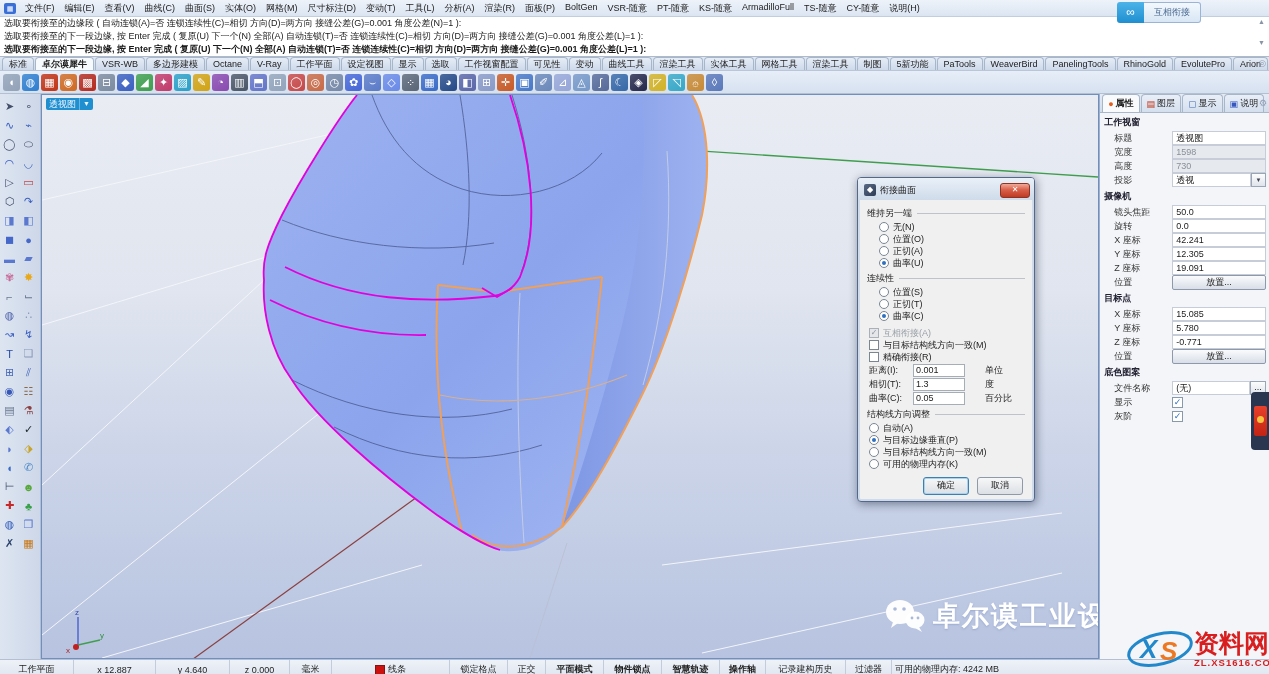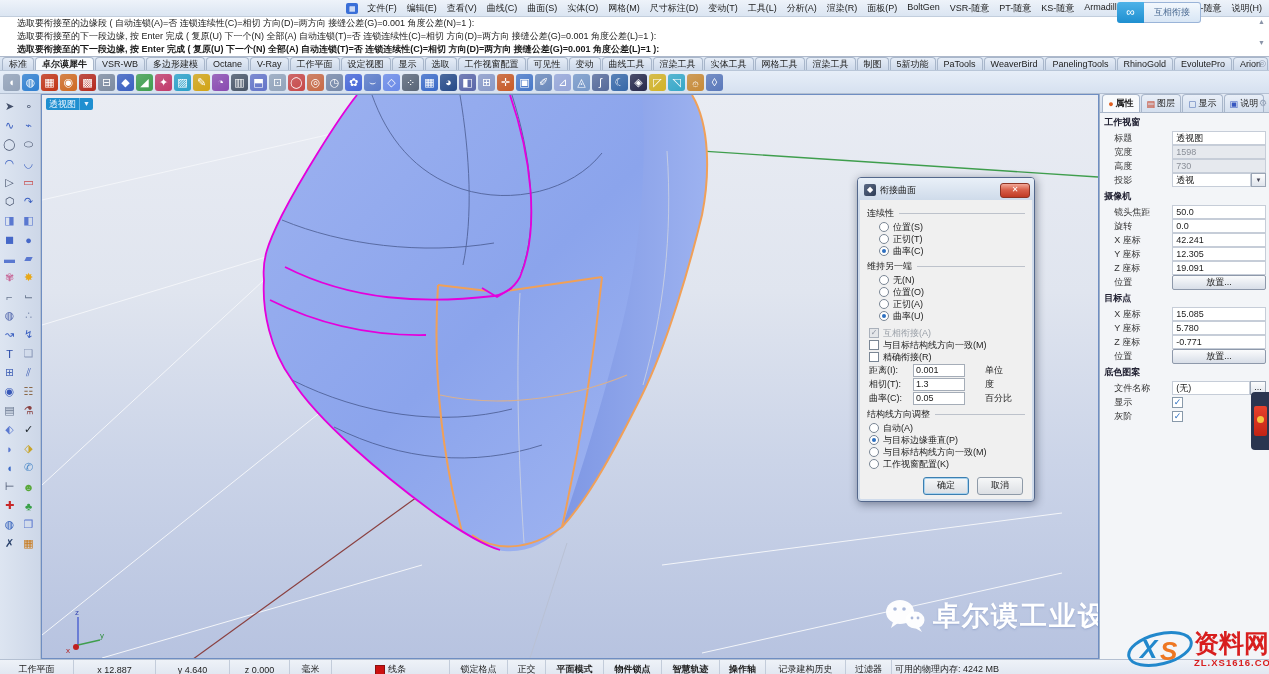--- a/index.html
+++ b/index.html
@@ -2,33 +2,33 @@
 <html><head>
 <meta charset="utf-8">
 <style>
   html,body{margin:0;padding:0;width:1269px;height:674px;overflow:hidden;
     font-family:"Liberation Sans","DejaVu Sans",sans-serif;font-size:9px;color:#222;
     -webkit-font-smoothing:antialiased;}
   .app{position:relative;width:1269px;height:674px;background:#dfe8f4;}
 
   
   .menubar{height:16px;background:linear-gradient(#eef3fa,#dbe5f2);border-bottom:1px solid #c2cedd;
-    display:flex;align-items:center;padding:0 2px;position:relative;z-index:5;justify-content:flex-end;}
+    display:flex;align-items:center;padding:0 2px;position:relative;z-index:5;}
   .appicon{width:12px;height:11px;background:#3a6fd8;border-radius:2px;margin:0 4px 0 2px;
     color:#fff;font-size:7px;line-height:11px;text-align:center;}
   .menu-item{padding:1px 5px;white-space:nowrap;cursor:default;}
   .upload{position:absolute;right:68px;top:2px;display:flex;z-index:60;}
   .upload-ic{width:27px;height:21px;background:linear-gradient(#4db2e8,#1f8fd0);border-radius:3px 0 0 3px;
     color:#fff;font-size:12px;text-align:center;line-height:21px;}
   .upload-tx{height:19px;border:1px solid #9ab4d8;border-left:none;border-radius:0 3px 3px 0;
     background:linear-gradient(#f3f8fd,#d8e6f5);line-height:19px;padding:0 10px;color:#4a6a92;}
 
   
   .cmdarea{height:39px;background:#fff;border-bottom:1px solid #aeb9cb;position:relative;z-index:4;}
-  .cmdline{height:13px;line-height:13px;padding:0 17px;white-space:nowrap;overflow:hidden;color:#1a1a1a;}
+  .cmdline{height:13px;line-height:13px;padding:0 4px;white-space:nowrap;overflow:hidden;color:#1a1a1a;}
   .cmdline.b{font-weight:bold;}
   .cmdscroll{position:absolute;right:2px;top:1px;width:11px;display:flex;flex-direction:column;gap:14px;
     color:#8a94a8;font-size:7px;text-align:center;}
 
   
   .tabrow{height:13px;background:linear-gradient(#dfe8f4,#ccd9ea);display:flex;align-items:flex-end;
     padding:0 2px;border-bottom:1px solid #b9c6d8;position:relative;}
   .ttab{padding:1px 6px 0 6px;margin-right:1px;border:1px solid #a8b6ca;border-bottom:none;
     border-radius:4px 4px 0 0;background:linear-gradient(#e6edf7,#cdd9ea);white-space:nowrap;height:11px;line-height:11px;margin-top:12px;}
   .ttab.active{background:#f7fafd;font-weight:bold;text-align:right;}
@@ -514,51 +514,51 @@
     </div>
 
   <div class="dialog">
     <div class="dlg-title">
       <div class="dlg-ico">◆</div>
       <div class="t">衔接曲面</div>
       <div class="dlg-close">✕</div>
     </div>
     <div class="dlg-body">
       <div>
+          <div class="legend">维持另一端</div>
+          <div class="opt">
+            <span class="radio"></span>
+            <span>无(N)</span>
+          </div>
+          <div class="opt">
+            <span class="radio"></span>
+            <span>位置(O)</span>
+          </div>
+          <div class="opt">
+            <span class="radio"></span>
+            <span>正切(A)</span>
+          </div>
+          <div class="opt">
+            <span class="radio sel"></span>
+            <span>曲率(U)</span>
+          </div>
+        </div>
+      <div>
           <div class="legend">连续性</div>
           <div class="opt">
             <span class="radio"></span>
             <span>位置(S)</span>
           </div>
           <div class="opt">
             <span class="radio"></span>
             <span>正切(T)</span>
           </div>
           <div class="opt">
             <span class="radio sel"></span>
             <span>曲率(C)</span>
-          </div>
-        </div>
-      <div>
-          <div class="legend">维持另一端</div>
-          <div class="opt">
-            <span class="radio"></span>
-            <span>无(N)</span>
-          </div>
-          <div class="opt">
-            <span class="radio"></span>
-            <span>位置(O)</span>
-          </div>
-          <div class="opt">
-            <span class="radio"></span>
-            <span>正切(A)</span>
-          </div>
-          <div class="opt">
-            <span class="radio sel"></span>
-            <span>曲率(U)</span>
           </div>
         </div>
       <div style="height:5px"></div>
       <div>
           <div class="opt copt dis">
             <span class="chk">✓</span>
             <span>互相衔接(A)</span>
           </div>
           <div class="opt copt">
             <span class="chk"></span>
@@ -595,21 +595,21 @@
           <div class="opt copt">
             <span class="radio sel"></span>
             <span>与目标边缘垂直(P)</span>
           </div>
           <div class="opt copt">
             <span class="radio"></span>
             <span>与目标结构线方向一致(M)</span>
           </div>
           <div class="opt copt">
             <span class="radio"></span>
-            <span>工作视窗配置(K)</span>
+            <span>可用的物理内存(K)</span>
           </div>
         </div>
       <div class="dlg-btns">
         <div class="dbtn def">确定</div>
         <div class="dbtn">取消</div>
       </div>
     </div>
   </div>
 
   <svg class="xs-logo" viewBox="0 0 143 58">

